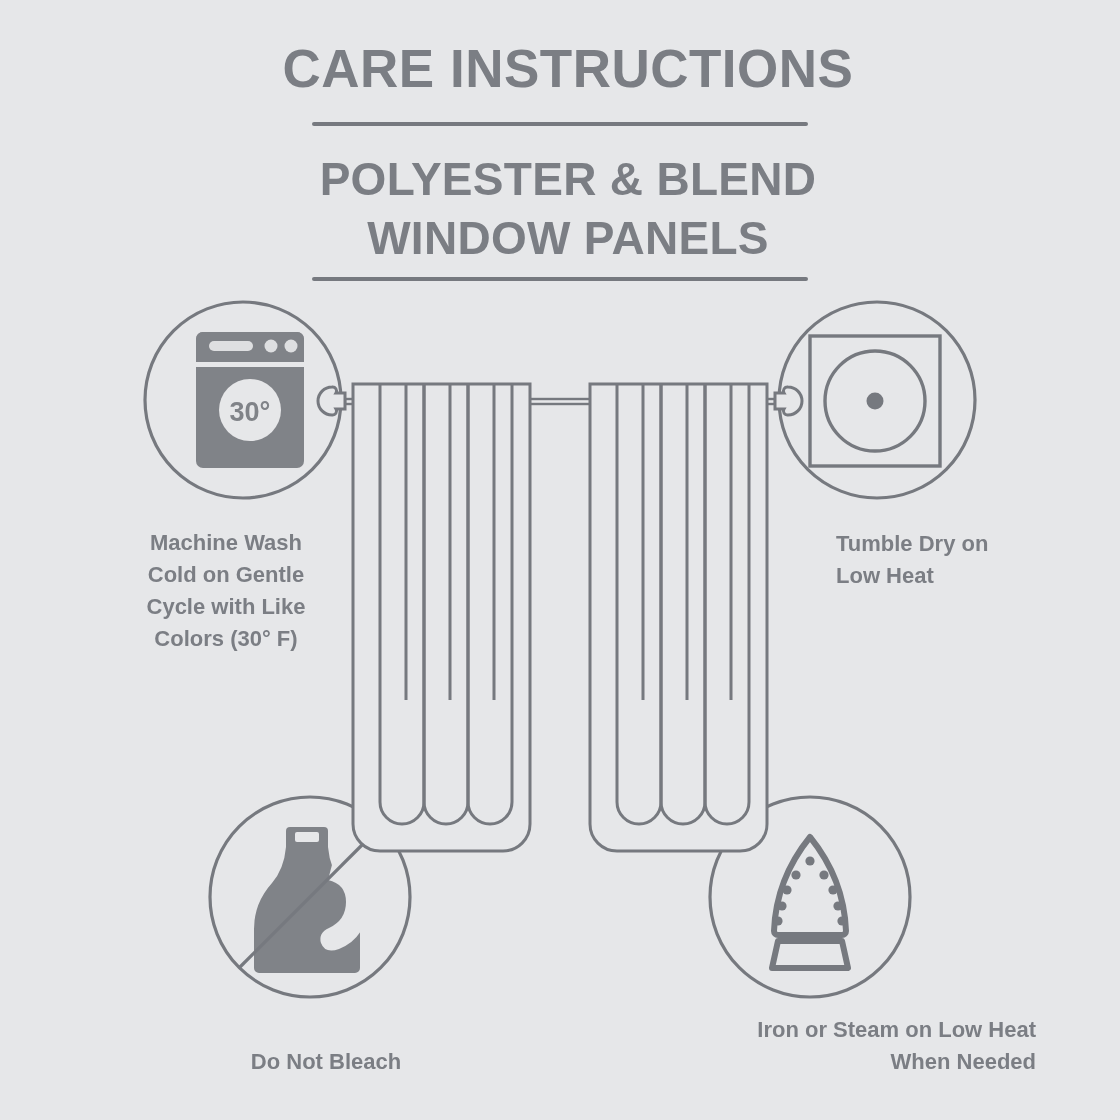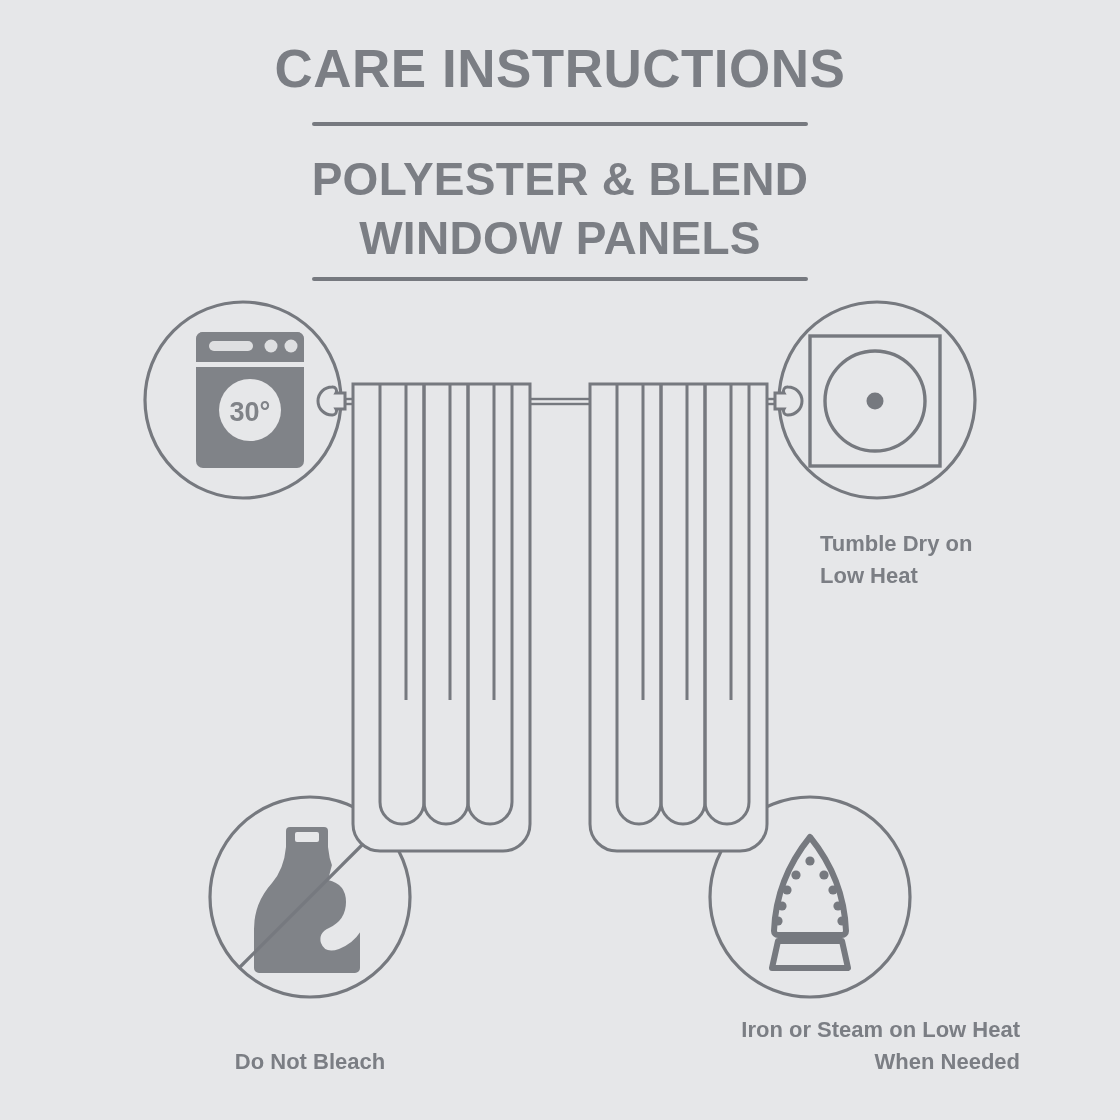--- a/index.html
+++ b/index.html
@@ -24,20 +24,21 @@
     width: 1120px;
     height: 1120px;
     display: block;
   }
   .txt {
     position: absolute;
     color: #7b7e84;
     font-weight: bold;
     line-height: 1.18;
     white-space: pre-line;
+    padding-left: 16px;
   }
   #title-main {
     left: 0;
     right: 0;
     top: 38px;
     text-align: center;
     font-size: 53px;
     letter-spacing: 0.5px;
   }
   #title-sub {
@@ -189,20 +190,24 @@
         <line x1="731" y1="384" x2="731" y2="700"></line>
       </g>
     </g>
   </svg>
 
   <div class="txt" id="title-main">CARE INSTRUCTIONS</div>
 
   <div class="txt" id="title-sub">POLYESTER &amp; BLEND
 WINDOW PANELS</div>
 
+  <div class="txt" id="cap-wash">Machine Wash
+Cold on Gentle
+Cycle with Like
+Colors (30° F)</div>
 
   <div class="txt" id="cap-dry">Tumble Dry on
 Low Heat</div>
 
   <div class="txt" id="cap-bleach">Do Not Bleach</div>
 
   <div class="txt" id="cap-iron">Iron or Steam on Low Heat
 When Needed</div>
 
 </div>

